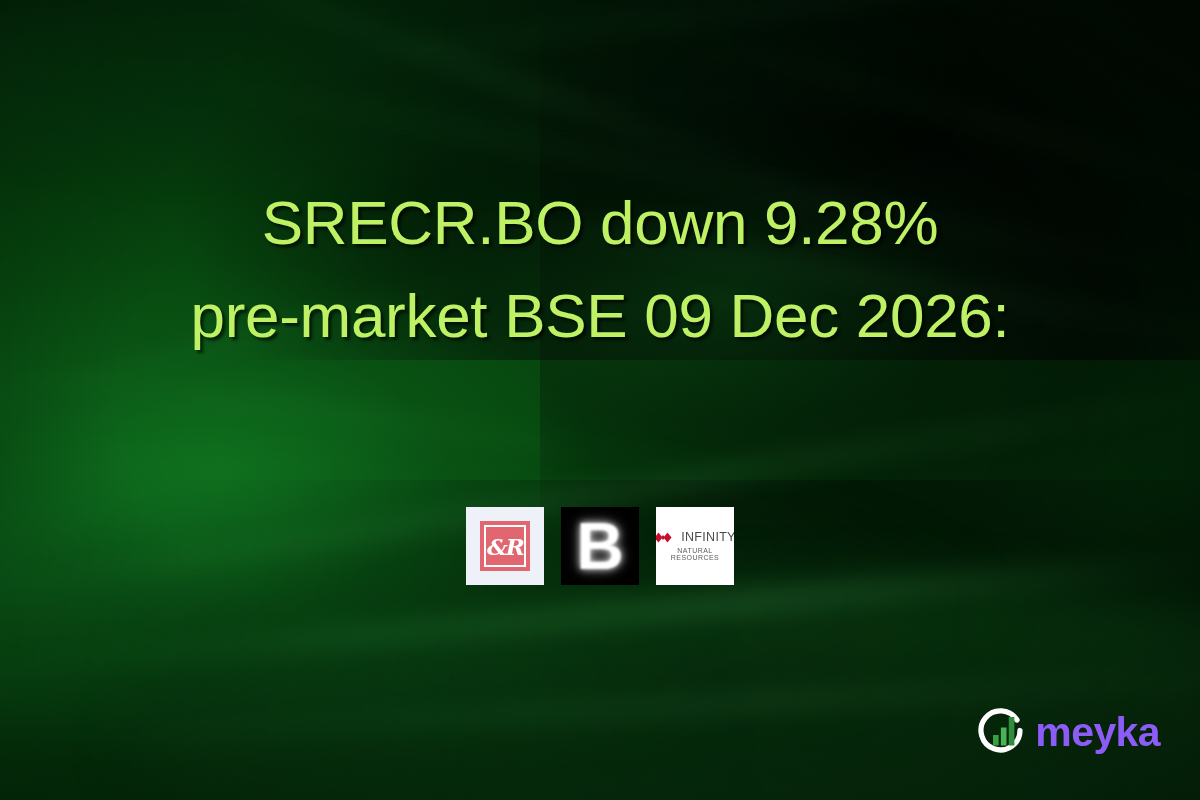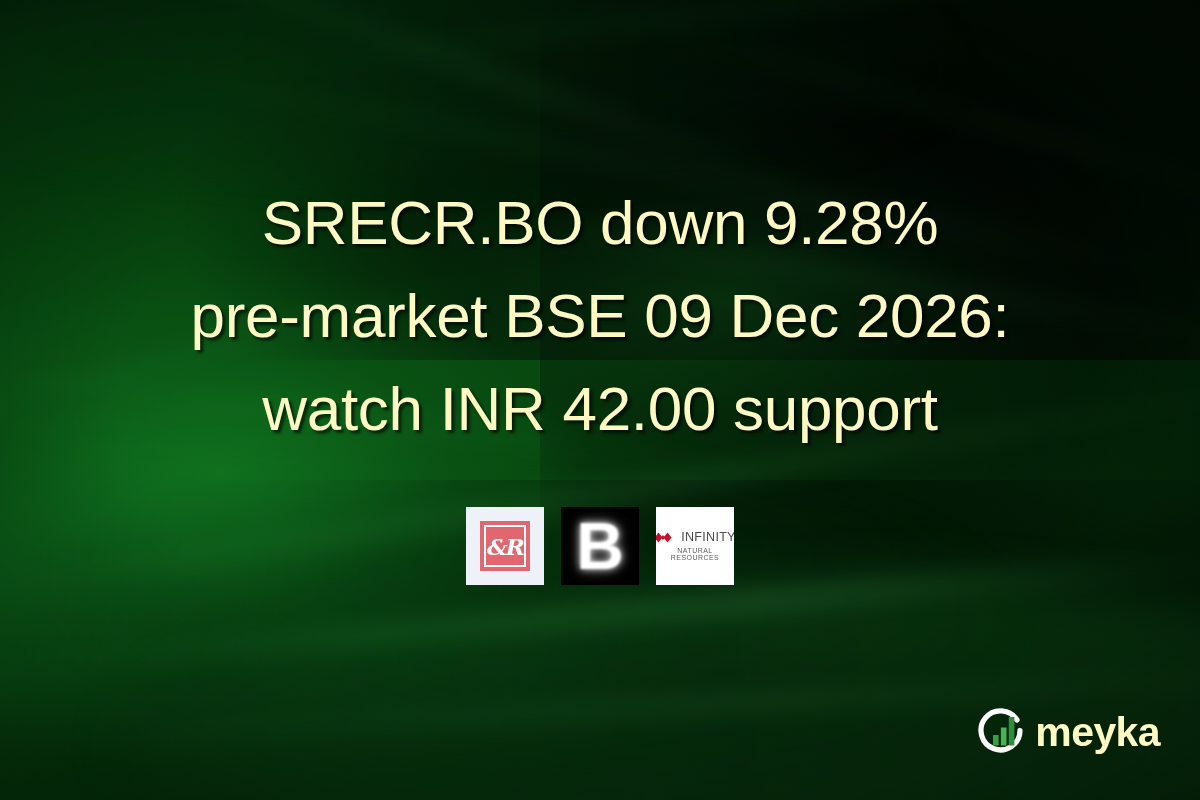--- a/index.html
+++ b/index.html
@@ -91,21 +91,21 @@
   
   #headline {
     position:absolute;
     left:0; right:0; top:176px;
     text-align:center;
     z-index:5;
     padding:0 30px;
   }
   #headline .line {
     display:block;
-    color:#fef9c3;
+    color:#bef264;
     font-family:"Liberation Sans", sans-serif;
     font-size:62px;
     font-weight:400;
     line-height:93px;
     letter-spacing:-.3px;
     white-space:nowrap;
     text-shadow:3px 3px 3px rgba(0,0,0,.62);
   }
 
   
@@ -183,21 +183,21 @@
 
   
   #brand {
     position:absolute;
     right:40px; bottom:44px;
     display:flex; align-items:center; gap:9px;
     z-index:7;
   }
   #brand .brand-icon { display:block; width:48px; height:48px; }
   #brand .brand-name {
-    color:#fef9c3;
+    color:#8b5cf6;
     font-family:"Liberation Sans", sans-serif;
     font-size:41px;
     font-weight:700;
     letter-spacing:-.6px;
     line-height:1;
   }
 </style>
 </head>
 <body>
 
@@ -223,21 +223,20 @@
   <div class="streak s8"></div>
   <div class="streak s4"></div>
   <div class="streak s5"></div>
   <div class="streak s6"></div>
 
   <div class="vignette"></div>
 
   <div id="headline">
     <span class="line">SRECR.BO down 9.28%</span>
     <span class="line">pre-market BSE 09 Dec 2026:</span>
-    <span class="line">watch INR 42.00 support</span>
   </div>
 
   <div id="logo-row">
 
     <div class="logo-thumb logo-a">
       <div class="mono-sq">
         <div class="mono-inner">&amp;R</div>
       </div>
     </div>
 

